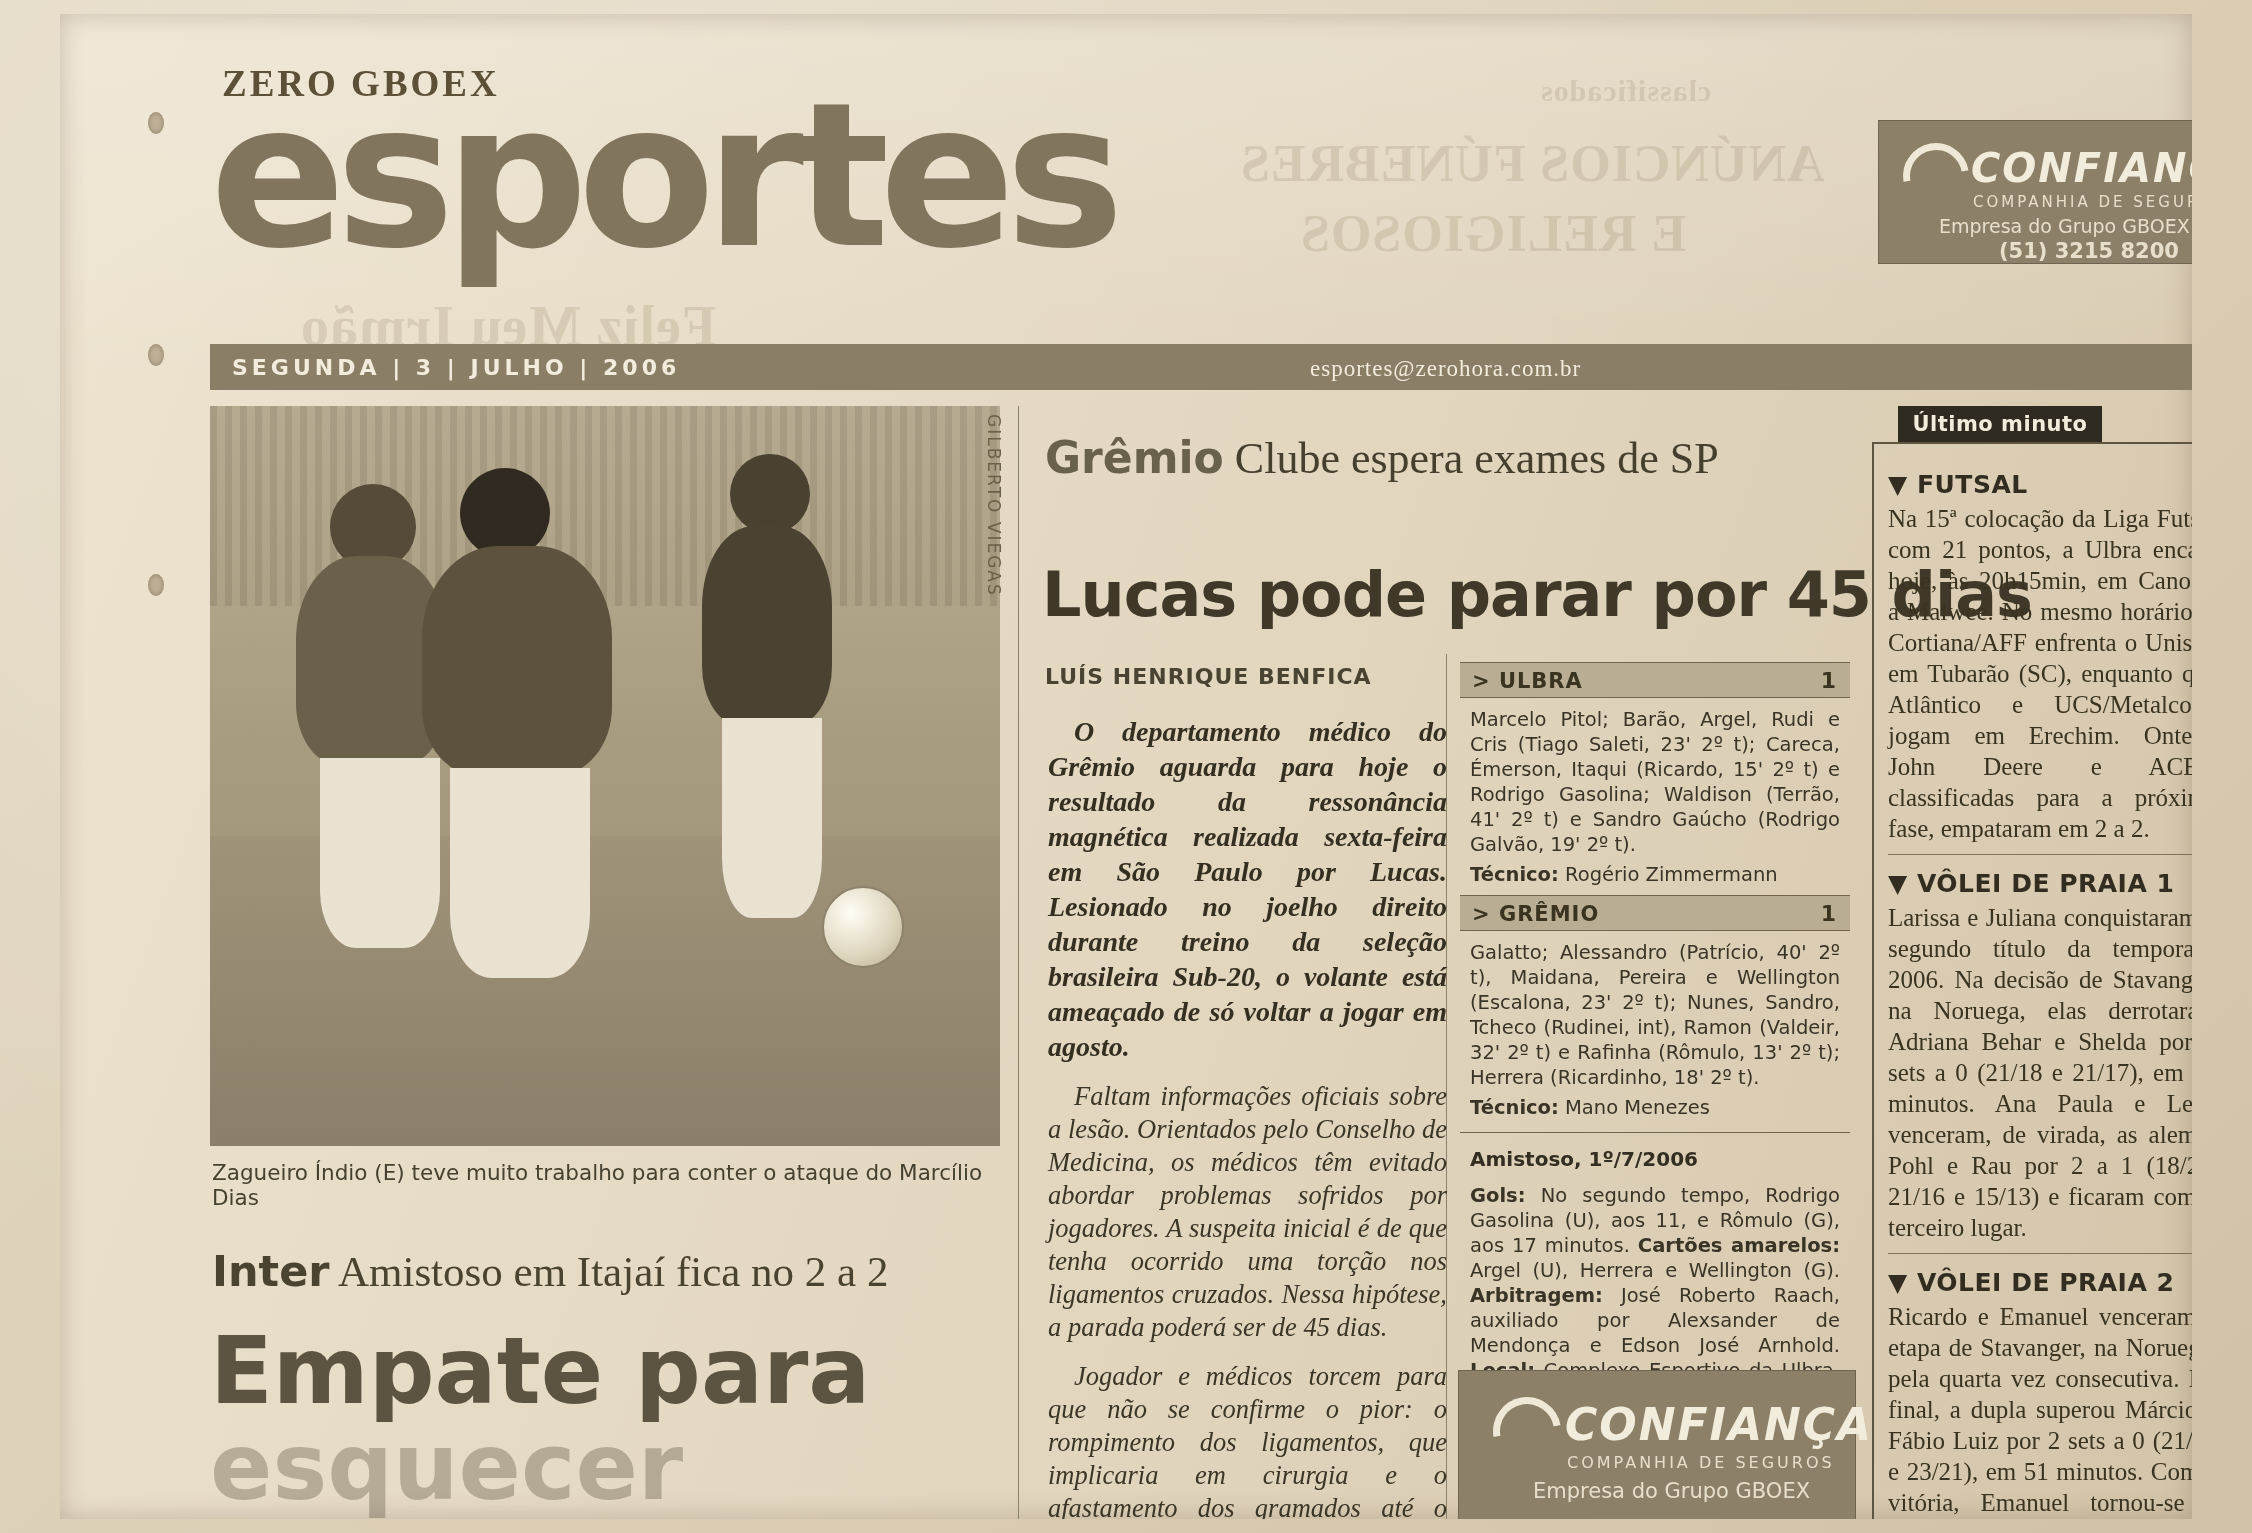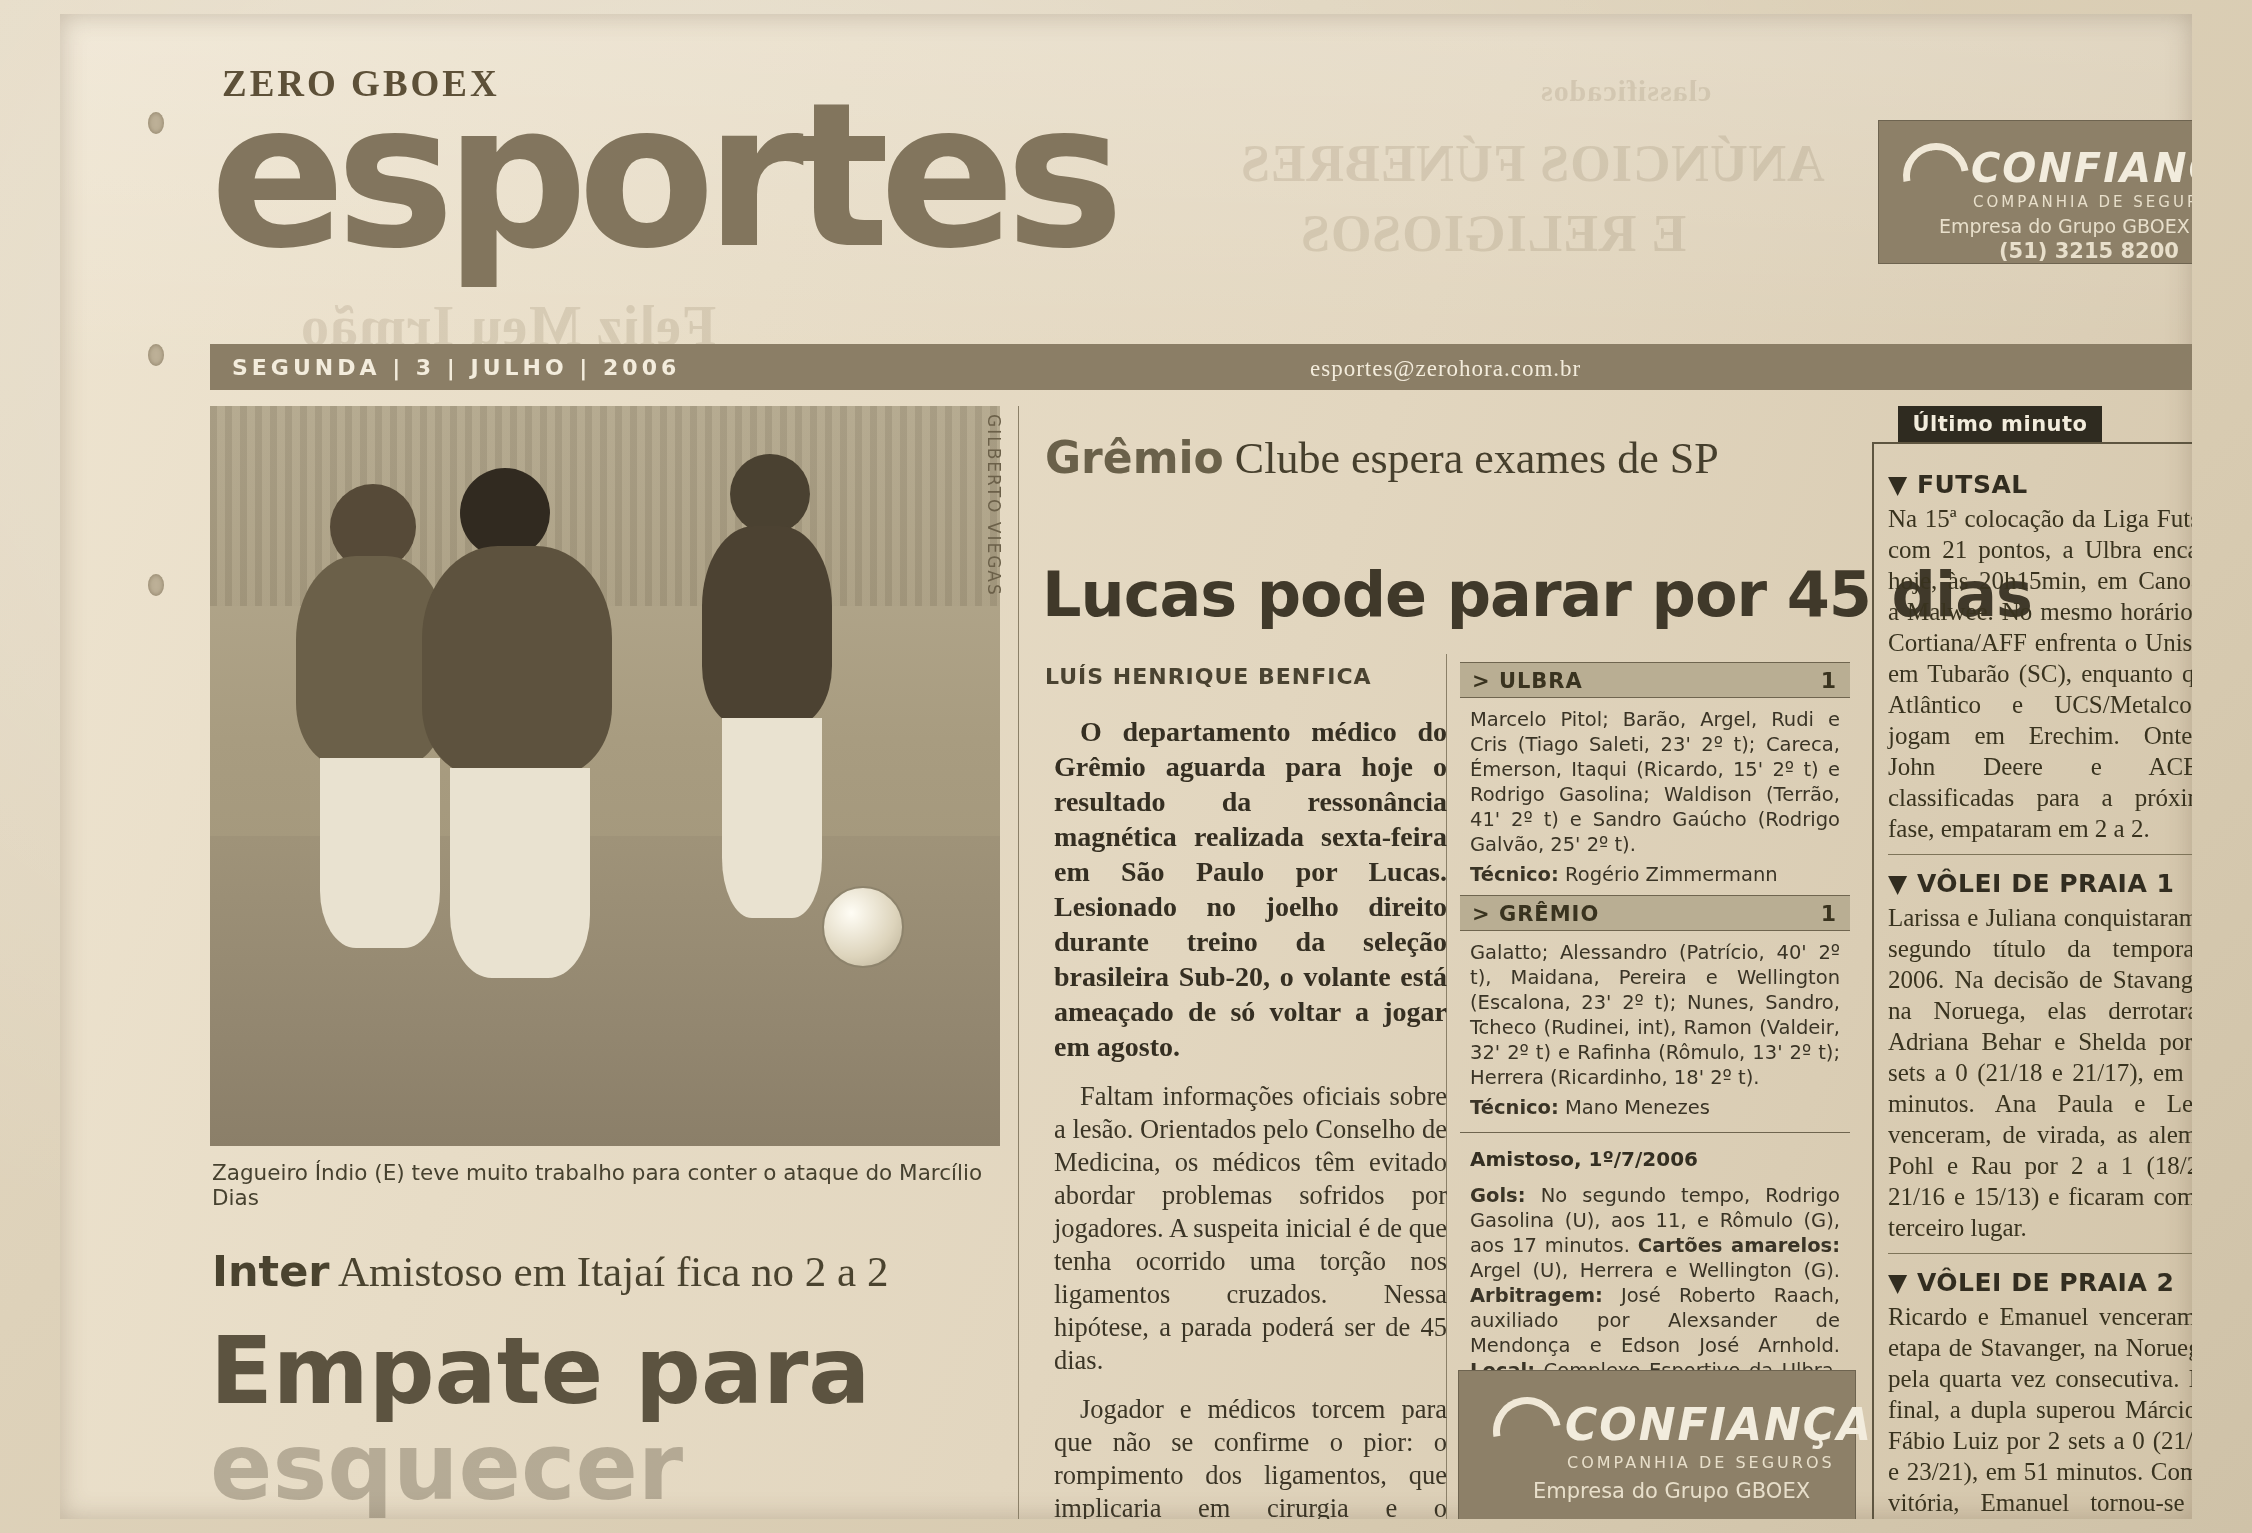--- a/index.html
+++ b/index.html
@@ -127,21 +127,21 @@
   .byline{
     position:absolute;left:985px;top:650px;
     font-family:"DejaVu Sans",sans-serif;font-weight:bold;font-size:22px;
     letter-spacing:1px;color:#4a4331;
   }
   .body-col{
     position:absolute;left:982px;top:700px;width:405px;
     font-family:"Liberation Serif",serif;font-size:26.5px;line-height:33px;
     color:#3b3526;text-align:justify;
   }
-  .body-col p{margin:0 0 16px 12px;text-indent:26px;}
+  .body-col p{margin:0 0 16px 6px;text-indent:26px;font-style:italic;}
   .body-col p.lead{font-size:28px;line-height:35px;font-weight:bold;color:#352f22;}
   .rule-v{
     position:absolute;width:1px;background:#8b8068;
   }
   
   .score{
     position:absolute;left:1400px;top:648px;width:390px;
     color:#332e21;
   }
   .score .team{
@@ -275,21 +275,21 @@
       <p>Faltam informações oficiais sobre a lesão. Orientados pelo Conselho de Medicina, os médicos têm evitado abordar problemas sofridos por jogadores. A suspeita inicial é de que tenha ocorrido uma torção nos ligamentos cruzados. Nessa hipótese, a parada poderá ser de 45 dias.</p>
       <p>Jogador e médicos torcem para que não se confirme o pior: o rompimento dos ligamentos, que implicaria em cirurgia e o afastamento dos gramados até o final do ano. Na melhor das hipóteses, pode ter ocorrido um simples edema.</p>
     </div>
 
     <div class="score">
       <div class="team">
         <div class="nm">&gt; <span>ULBRA</span></div>
         <div class="sc">1</div>
       </div>
       <div class="lineup">
-        <span>Marcelo Pitol; Barão, Argel, Rudi e Cris (Tiago Saleti, 23' 2º t); Careca, Émerson, Itaqui (Ricardo, 15' 2º t) e Rodrigo Gasolina; Waldison (Terrão, 41' 2º t) e Sandro Gaúcho (Rodrigo Galvão, 25' 2º t).</span>
+        <span>Marcelo Pitol; Barão, Argel, Rudi e Cris (Tiago Saleti, 23' 2º t); Careca, Émerson, Itaqui (Ricardo, 15' 2º t) e Rodrigo Gasolina; Waldison (Terrão, 41' 2º t) e Sandro Gaúcho (Rodrigo Galvão, 19' 2º t).</span>
         <div style="margin-top:5px;"><b>Técnico:</b>
         <span>Rogério Zimmermann</span></div>
       </div>
 
       <div class="team">
         <div class="nm">&gt; <span>GRÊMIO</span></div>
         <div class="sc">1</div>
       </div>
       <div class="lineup">
         <span>Galatto; Alessandro (Patrício, 40' 2º t), Maidana, Pereira e Wellington (Escalona, 23' 2º t); Nunes, Sandro, Tcheco (Rudinei, int), Ramon (Valdeir, 32' 2º t) e Rafinha (Rômulo, 13' 2º t); Herrera (Ricardinho, 18' 2º t).</span>

